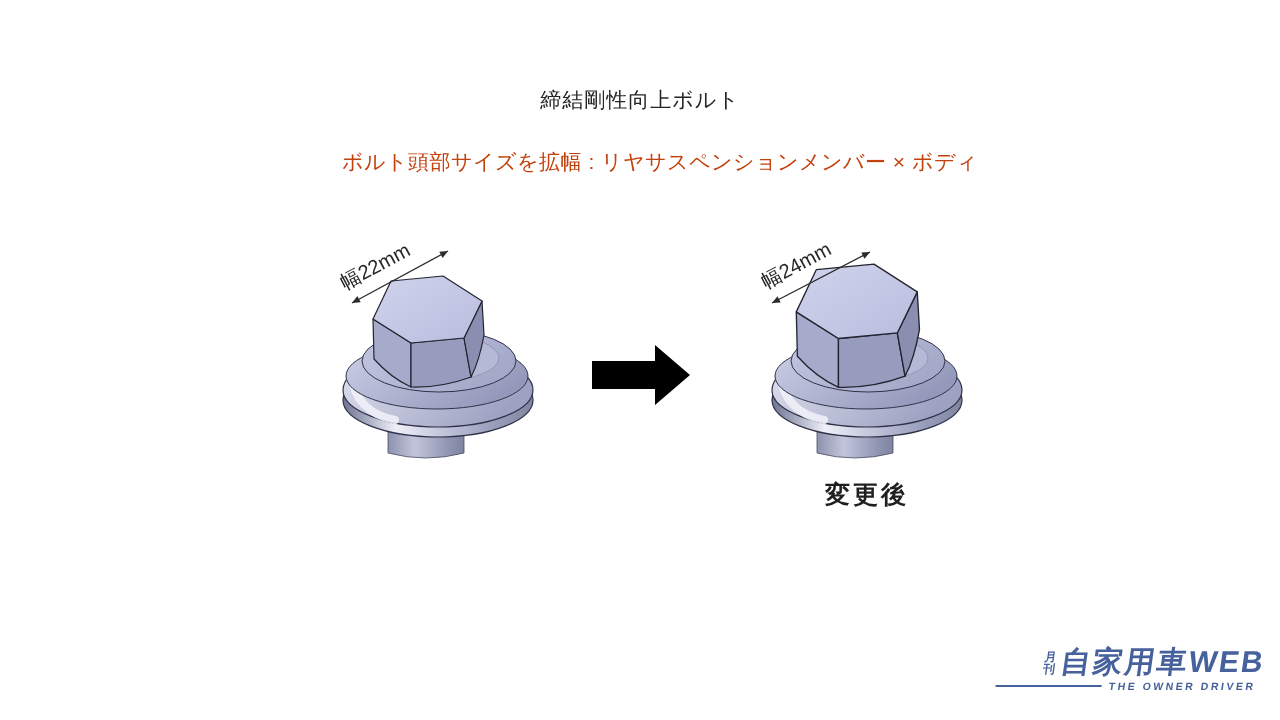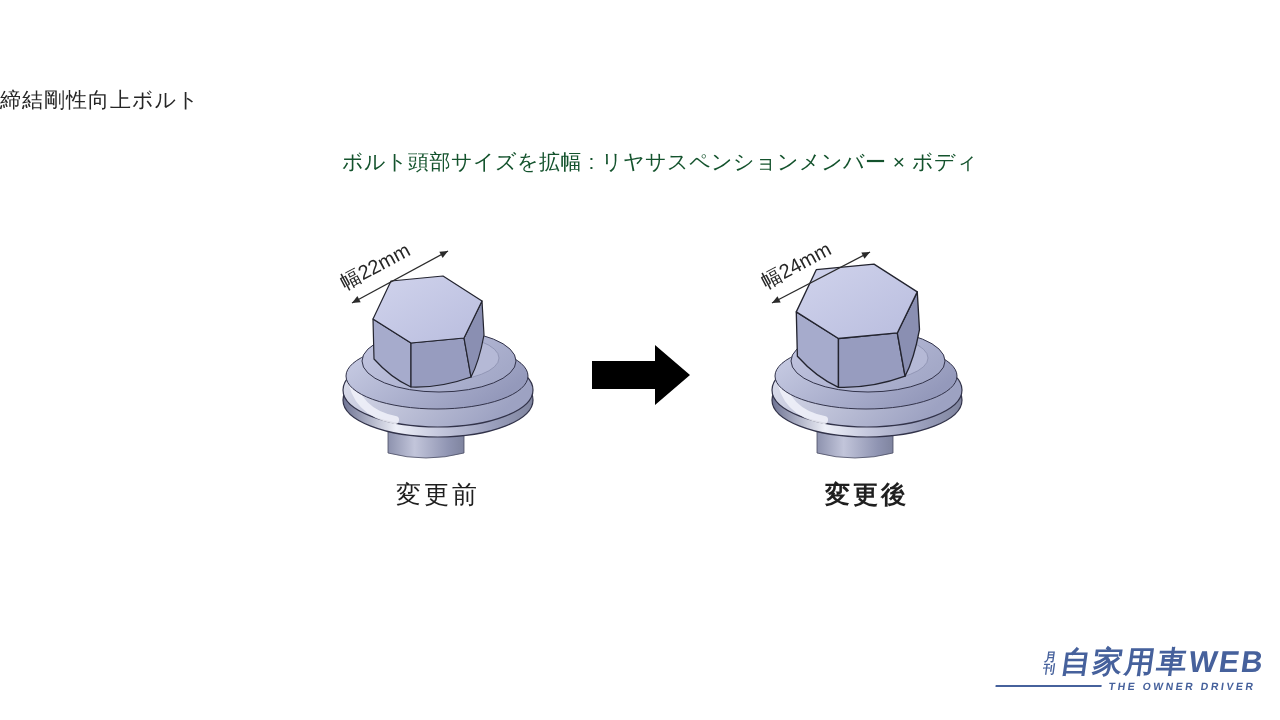--- a/index.html
+++ b/index.html
@@ -2,25 +2,25 @@
 <html><head>
 <meta charset="utf-8">
 <style>
   * { margin: 0; padding: 0; box-sizing: border-box; }
   html, body { width: 1280px; height: 720px; background: #ffffff; }
   body { font-family: "Liberation Sans", "DejaVu Sans", sans-serif; color: #262626; }
   .slide { position: relative; width: 1280px; height: 720px; background: #ffffff; overflow: hidden; }
 
   .title {
     position: absolute; top: 86px; left: 0; width: 1280px;
-    font-size: 21px; letter-spacing: 1px; color: #262626;
+    text-align: center; font-size: 21px; letter-spacing: 1px; color: #262626;
   }
   .subtitle {
     position: absolute; top: 148px; left: 0; width: 1280px;
-    text-align: center; font-size: 21px; letter-spacing: 0.5px; color: #14532d; padding-left: 40px;
+    text-align: center; font-size: 21px; letter-spacing: 0.5px; color: #c2410c; padding-left: 40px;
   }
 
   .bolt-svg { position: absolute; width: 250px; height: 250px; }
   .bolt-svg.before { left: 313px; top: 222px; }
   .bolt-svg.after  { left: 742px; top: 222px; }
 
   .caption {
     position: absolute; top: 478px; width: 250px;
     text-align: center; font-size: 25px; letter-spacing: 3px; color: #1f1f1f;
   }
@@ -131,21 +131,20 @@
 
   <svg class="bolt-svg after" viewBox="0 0 250 250">
     <use href="#bolt-base"></use>
     <use href="#bolt-head" transform="translate(112 162) scale(1.11) translate(-112 -162)"></use>
     <g>
       <line x1="30" y1="81" x2="128" y2="30" stroke="#2b2b2b" stroke-width="1.3" marker-start="url(#dimArrow)" marker-end="url(#dimArrow)"></line>
       <text class="dim-text" transform="translate(24 67) rotate(-28)">幅24mm</text>
     </g>
   </svg>
 
-  <div class="caption before">変更前</div>
   <div class="caption after">変更後</div>
 
   <div class="logo">
     <div class="logo-row1">
       <div class="logo-prefix">
         <span>月</span>
         <span>刊</span>
       </div>
       <div class="logo-main">自家用車WEB</div>
     </div>

